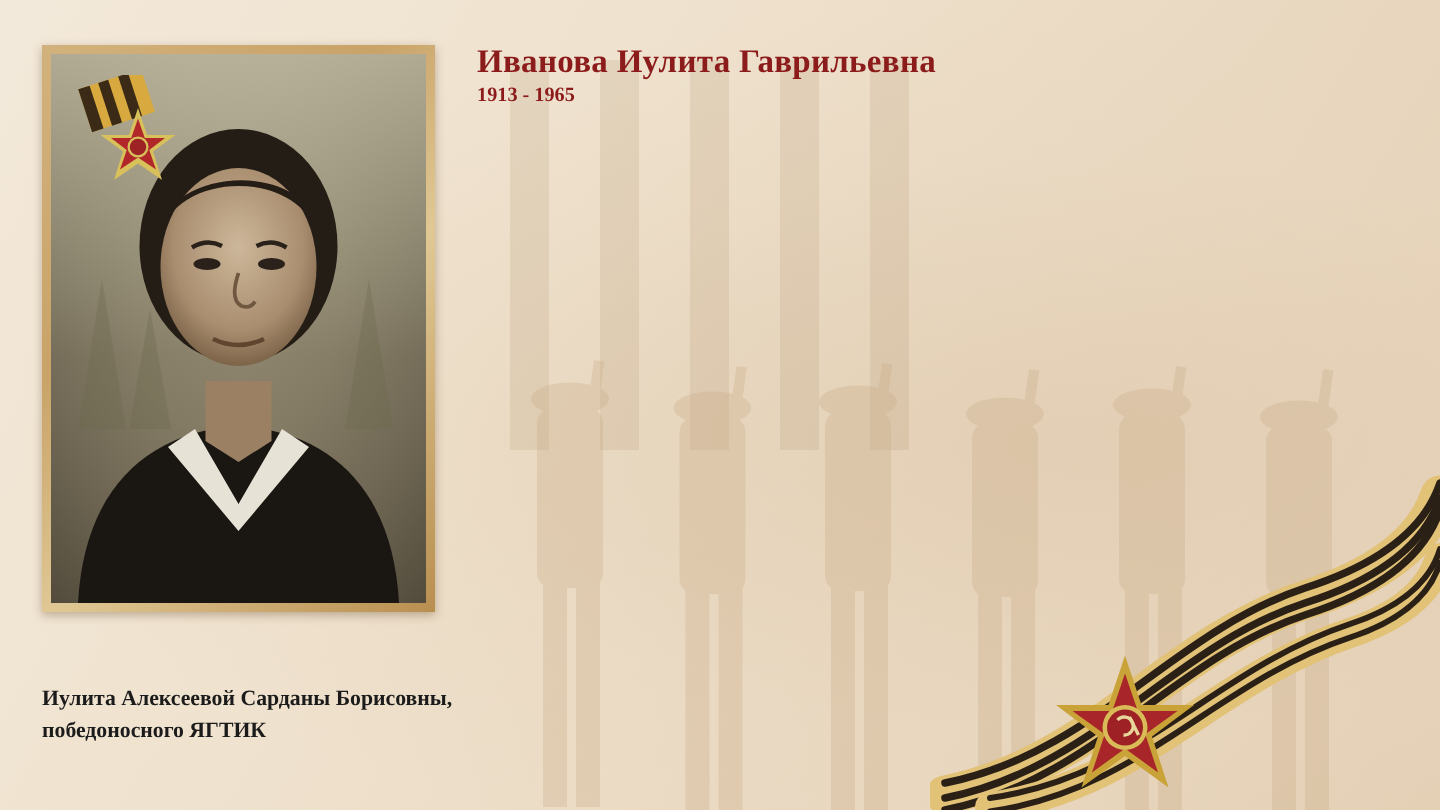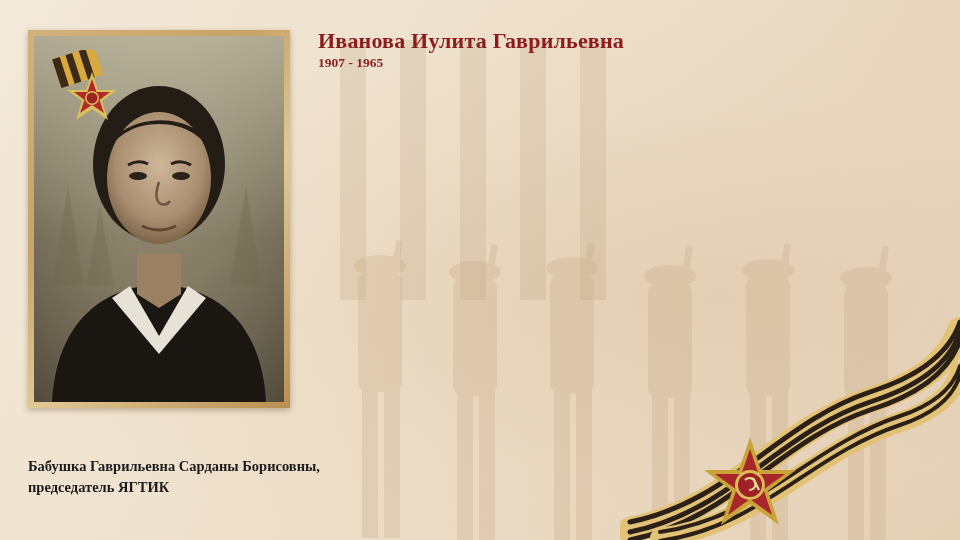--- a/index.html
+++ b/index.html
@@ -263,26 +263,26 @@
             <circle cx="0" cy="0" r="7" fill="#d8c05a"></circle>
             <circle cx="0" cy="0" r="5.5" fill="#9e2325"></circle>
           </g>
         </g>
       </svg>
     </div>
   </div>
 
   <div class="content">
     <h1 class="title">Иванова Иулита Гаврильевна</h1>
-    <div class="dates">1907 - 1965</div>
+    <div class="dates">1913 - 1965</div>
   </div>
 
   <div class="caption">
-    <div>Бабушка Гаврильевна Сарданы Борисовны,</div>
-    <div>председатель ЯГТИК</div>
+    <div>Иулита Алексеевой Сарданы Борисовны,</div>
+    <div>победоносного ЯГТИК</div>
   </div>
 
   <svg class="ribbon-wrap" viewBox="0 0 340 260">
     <g fill="none" stroke-linecap="round">
       <path d="M10 250 C 110 230, 160 150, 250 120 C 300 104, 330 80, 340 50" stroke="#e2c277" stroke-width="26"></path>
       <path d="M10 250 C 110 230, 160 150, 250 120 C 300 104, 330 80, 340 50" stroke="#2b2016" stroke-width="5" stroke-dasharray="0" transform="translate(0,-8)"></path>
       <path d="M10 250 C 110 230, 160 150, 250 120 C 300 104, 330 80, 340 50" stroke="#2b2016" stroke-width="5" transform="translate(0,2)"></path>
       <path d="M10 250 C 110 230, 160 150, 250 120 C 300 104, 330 80, 340 50" stroke="#2b2016" stroke-width="5" transform="translate(0,10)"></path>
       <path d="M40 258 C 140 244, 190 172, 280 142 C 316 130, 334 112, 340 92" stroke="#e2c277" stroke-width="20"></path>
       <path d="M40 258 C 140 244, 190 172, 280 142 C 316 130, 334 112, 340 92" stroke="#2b2016" stroke-width="4" transform="translate(0,-6)"></path>

